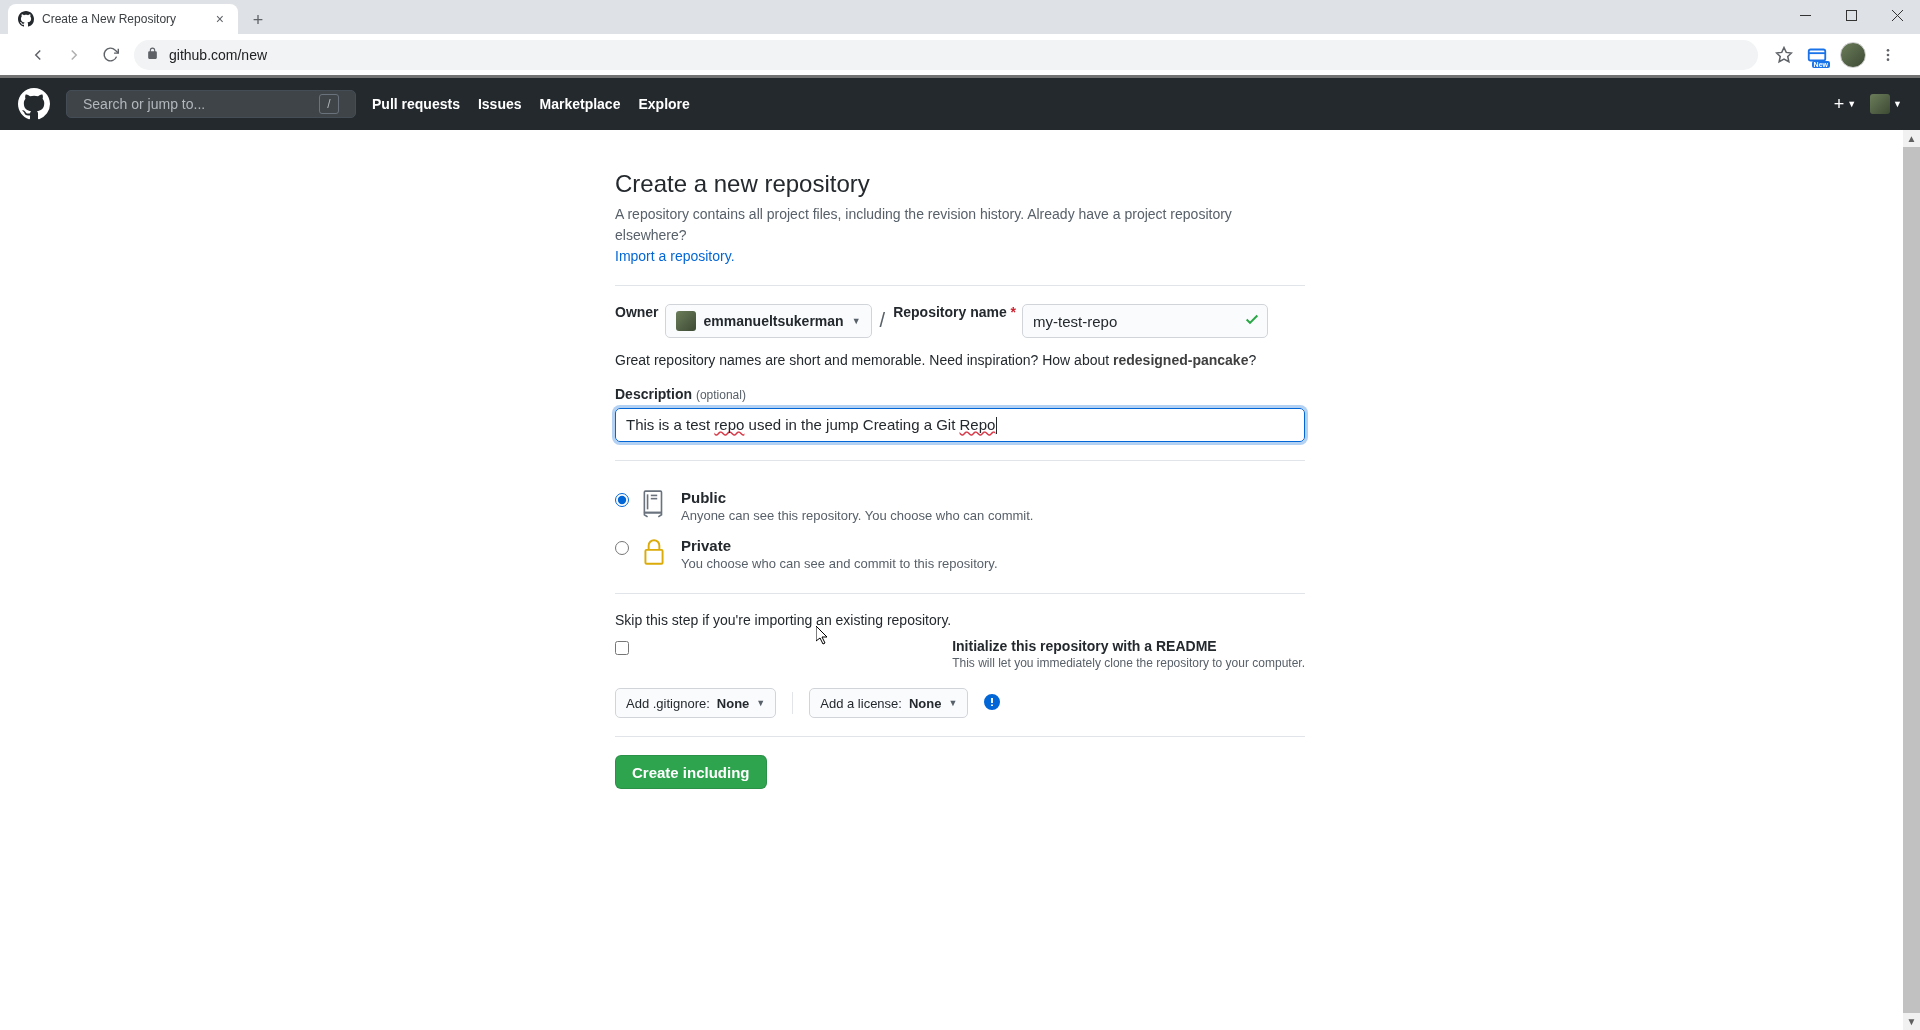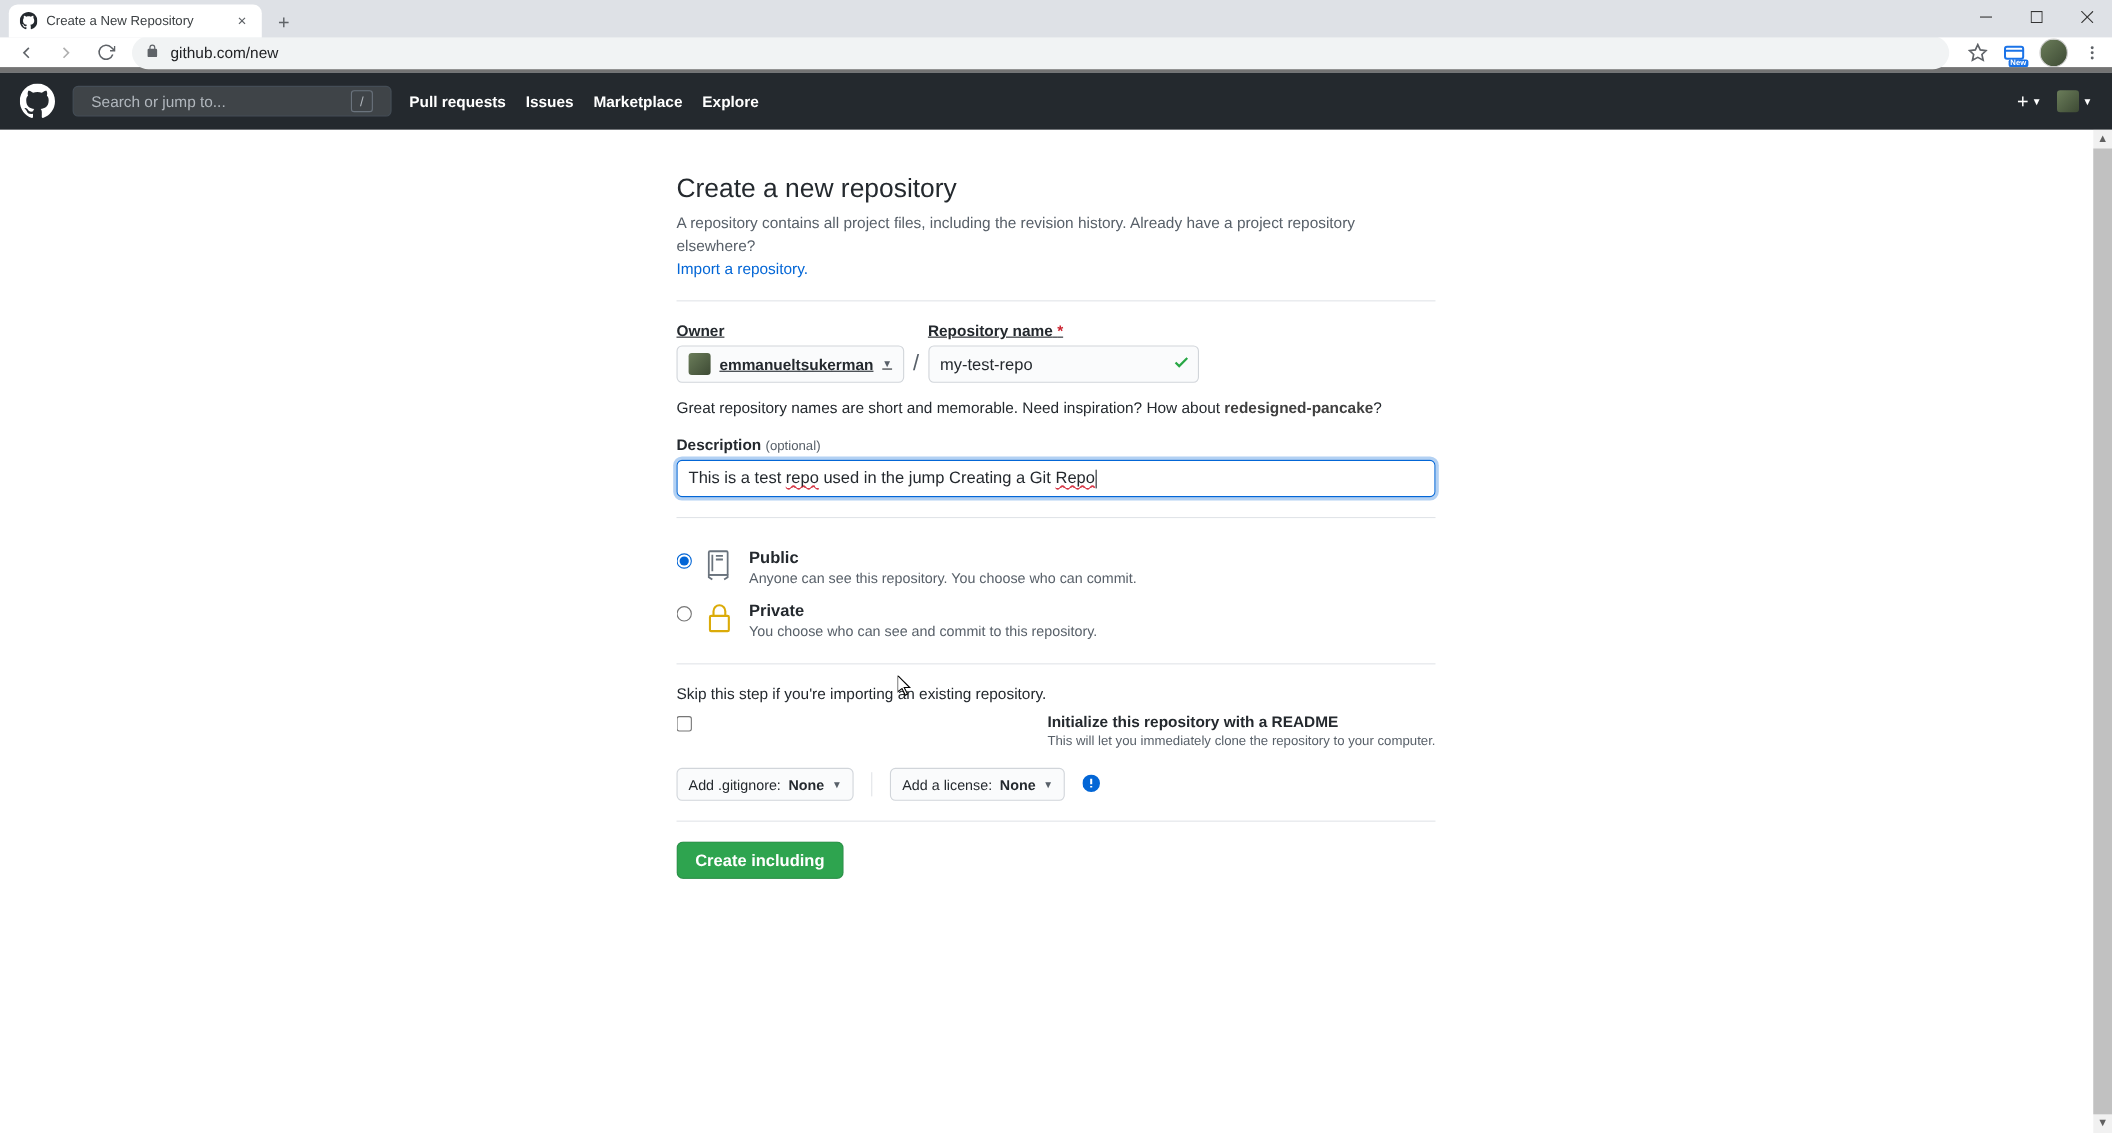--- a/index.html
+++ b/index.html
@@ -37,26 +37,26 @@
   .browser-tab .favicon { width: 16px; height: 16px; }
   .browser-tab .tab-title { flex: 1; white-space: nowrap; overflow: hidden; }
   .tab-close { color: #5f6368; font-size: 14px; cursor: pointer; padding: 0 4px; }
   .new-tab-btn { width: 28px; height: 28px; display: flex; align-items: center; justify-content: center; color: #5f6368; font-size: 18px; cursor: pointer; margin-left: 6px; }
 
   .window-controls { position: absolute; right: 0; top: 0; display: flex; height: 30px; }
   .win-ctrl { width: 46px; display: flex; align-items: center; justify-content: center; color: #333; cursor: pointer; }
 
   .addr-bar {
     background: #fff;
-    height: 32px;
-    display: flex;
-    align-items: center;
-    padding: 0 8px;
+    height: 44px;
+    display: flex;
+    align-items: center;
+    padding: 0 22px;
     gap: 4px;
-    border-bottom: 5px solid #737373;
+    border-bottom: 3px solid #737373;
   }
   .nav-btn { width: 32px; height: 32px; border-radius: 50%; display: flex; align-items: center; justify-content: center; color: #5f6368; cursor: pointer; }
   .nav-btn.disabled { color: #b0b0b0; cursor: default; }
   .omnibox {
     flex: 1;
     background: #f1f3f4;
     border-radius: 16px;
     height: 30px;
     display: flex;
     align-items: center;
@@ -117,21 +117,21 @@
 
   .container { width: 690px; margin: 0 auto; padding: 40px 0 60px; }
 
   .page-title { font-size: 24px; font-weight: 400; margin-bottom: 6px; }
   .subtitle { color: #586069; font-size: 14px; line-height: 1.5; }
   .link { color: #0366d6; cursor: pointer; }
 
   hr.sep { border: none; border-top: 1px solid #e1e4e8; margin: 18px 0; }
 
   .row { display: flex; align-items: flex-end; gap: 8px; }
-  .field-group { display: flex; flex-direction: column; gap: 6px; text-decoration: underline; }
+  .field-group { display: flex; flex-direction: row; gap: 6px; }
   .field-label { font-weight: 600; font-size: 14px; }
   .req { color: #cb2431; }
 
   .owner-select {
     height: 34px;
     border: 1px solid #d1d5da;
     background: #fafbfc;
     border-radius: 5px;
     padding: 0 10px;
     display: flex;

